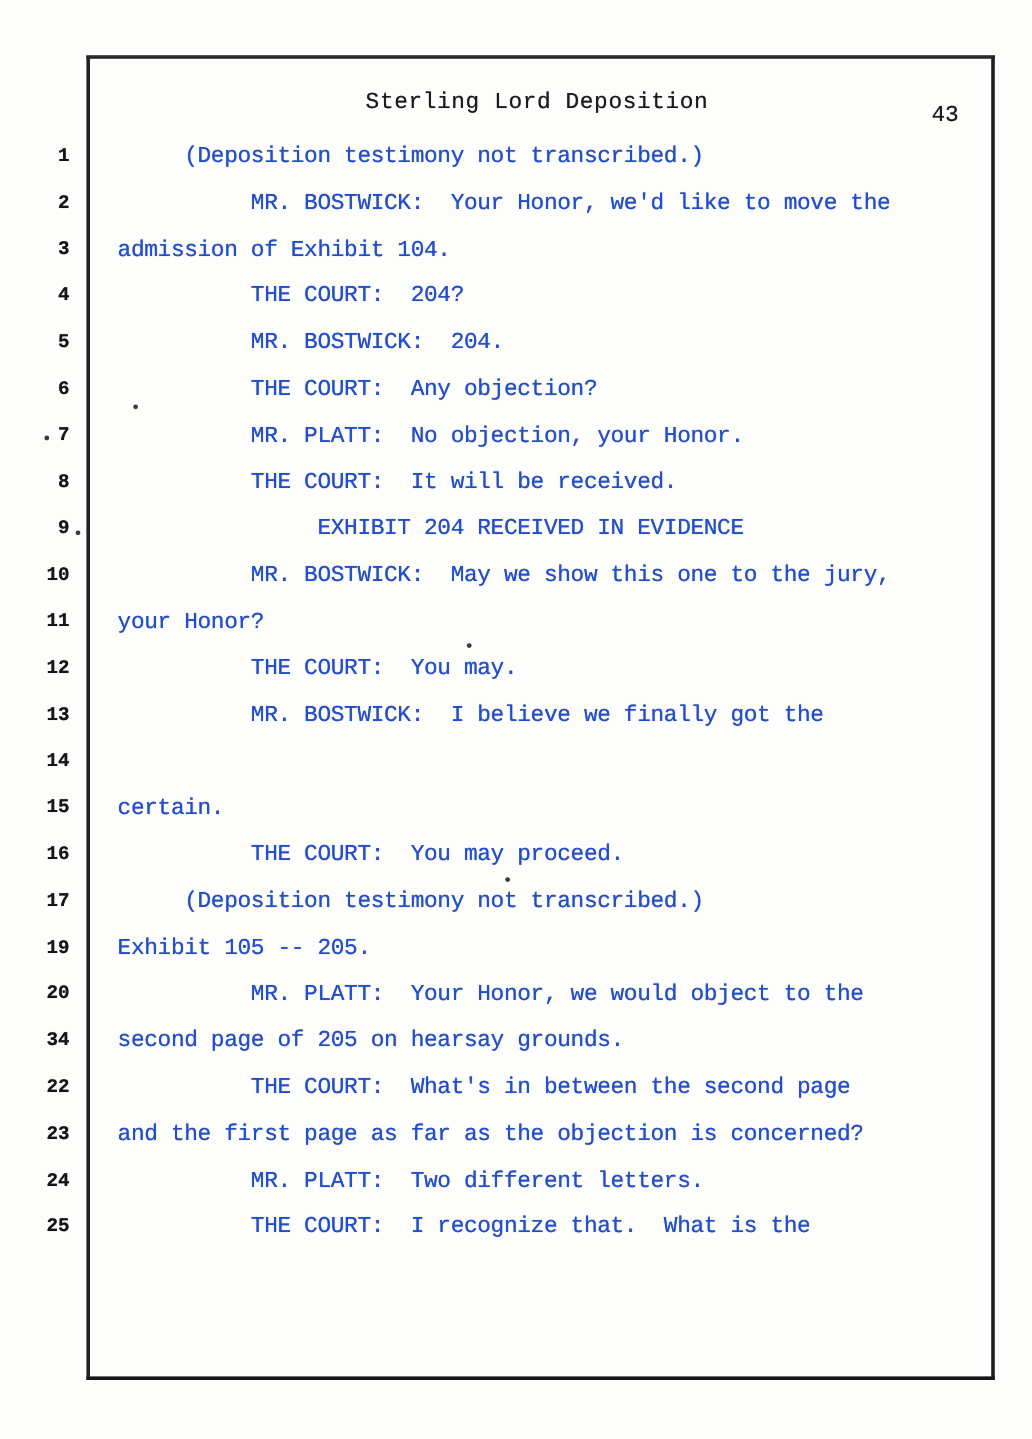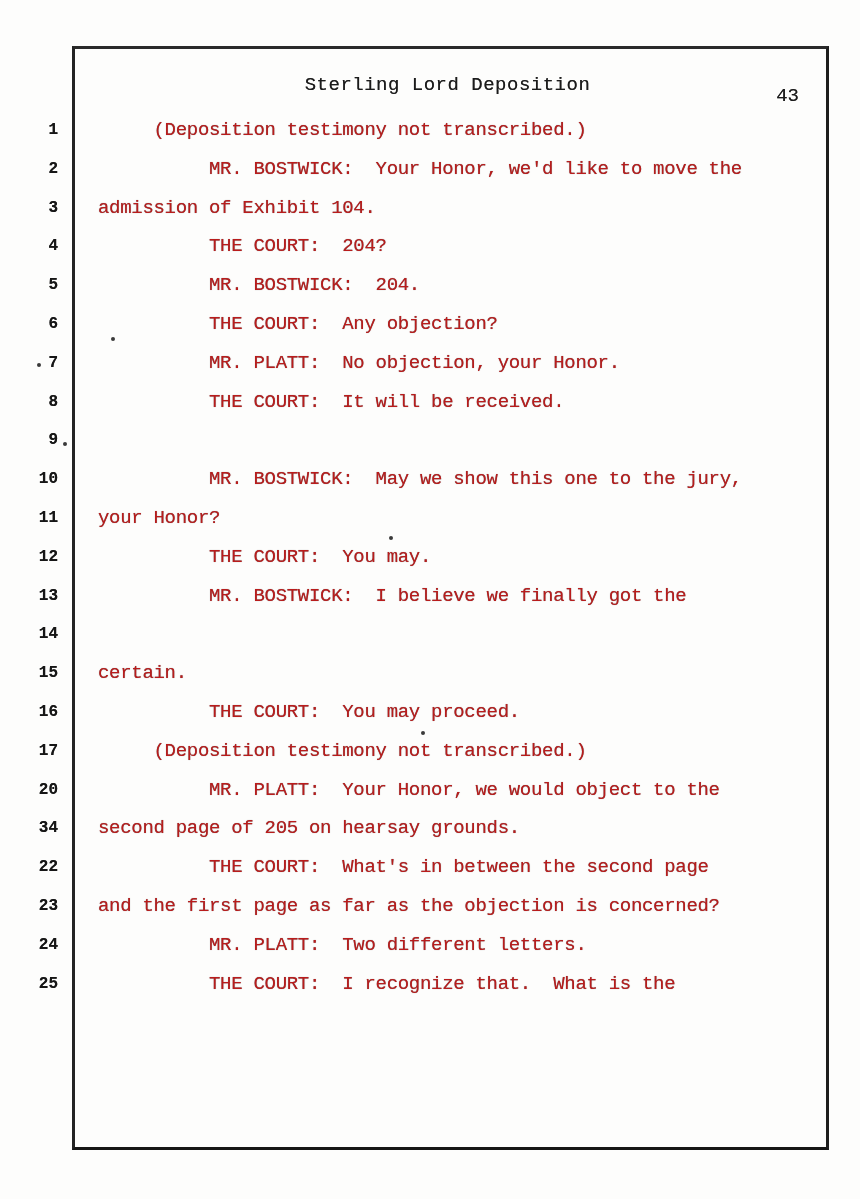--- a/index.html
+++ b/index.html
@@ -76,21 +76,21 @@
     color: #161616;
     text-shadow: 0 0 0.6px rgba(0,0,0,0.7);
   }
   .linetext {
     position: absolute;
     left: 98px;
     top: 9px;
     font-size: 19px;
     white-space: pre;
     letter-spacing: -0.3px;
-    color: #b91c1c;
+    color: #1d4ed8;
     text-shadow: 0 0 0.7px rgba(25,25,25,0.65);
   }
   .speck {
     position: absolute;
     width: 4px;
     height: 4px;
     border-radius: 50%;
     background: #3a3a3a;
   }
 </style>
@@ -135,20 +135,21 @@
       <div class="row">
       <span class="lineno">7</span>
       <span class="linetext">          MR. PLATT:  No objection, your Honor.</span>
     </div>
       <div class="row">
       <span class="lineno">8</span>
       <span class="linetext">          THE COURT:  It will be received.</span>
     </div>
       <div class="row">
       <span class="lineno">9</span>
+      <span class="linetext">               EXHIBIT 204 RECEIVED IN EVIDENCE</span>
     </div>
       <div class="row">
       <span class="lineno">10</span>
       <span class="linetext">          MR. BOSTWICK:  May we show this one to the jury,</span>
     </div>
       <div class="row">
       <span class="lineno">11</span>
       <span class="linetext">your Honor?</span>
     </div>
       <div class="row">
@@ -166,20 +167,24 @@
       <span class="lineno">15</span>
       <span class="linetext">certain.</span>
     </div>
       <div class="row">
       <span class="lineno">16</span>
       <span class="linetext">          THE COURT:  You may proceed.</span>
     </div>
       <div class="row">
       <span class="lineno">17</span>
       <span class="linetext">     (Deposition testimony not transcribed.)</span>
+    </div>
+      <div class="row">
+      <span class="lineno">19</span>
+      <span class="linetext">Exhibit 105 -- 205.</span>
     </div>
       <div class="row">
       <span class="lineno">20</span>
       <span class="linetext">          MR. PLATT:  Your Honor, we would object to the</span>
     </div>
       <div class="row">
       <span class="lineno">34</span>
       <span class="linetext">second page of 205 on hearsay grounds.</span>
     </div>
       <div class="row">

